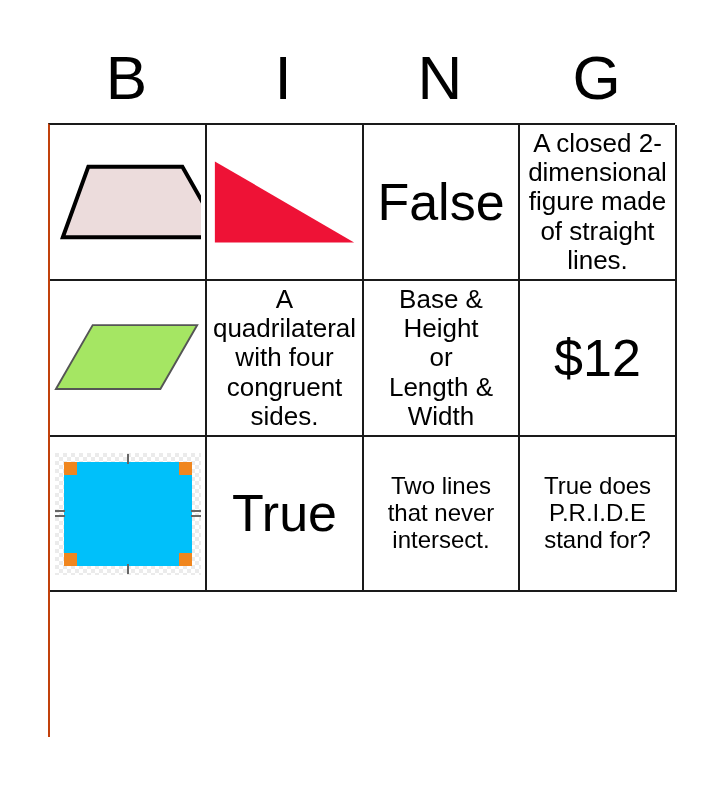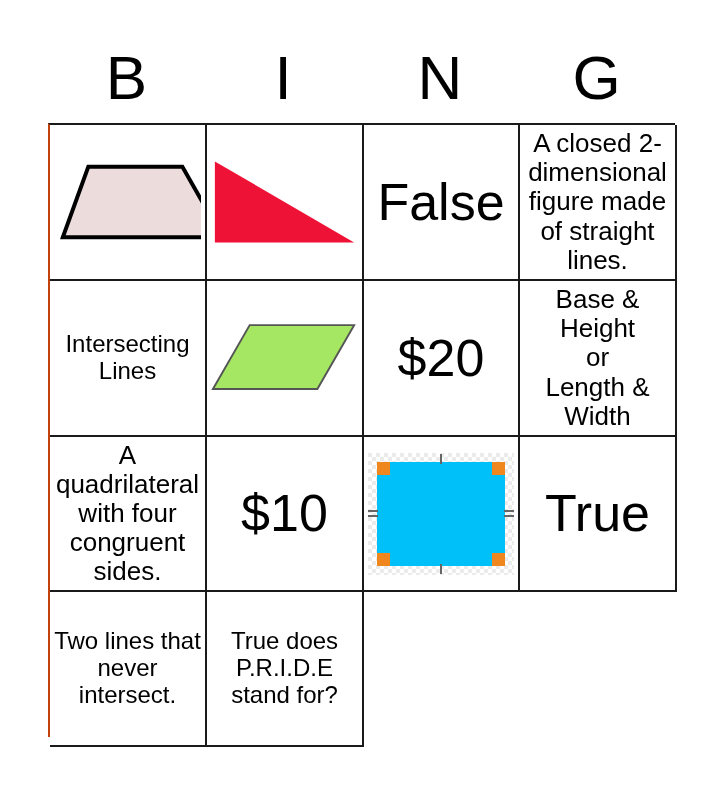--- a/index.html
+++ b/index.html
@@ -116,44 +116,38 @@
           </svg>
         </span>
       </div>
       <div class="cell">
         <span class="cell-text t-huge">False</span>
       </div>
       <div class="cell">
         <span class="cell-text t-small">A closed 2-dimensional figure made of straight lines.</span>
       </div>
       <div class="cell">
-        <span class="cell-text t-medium">Intersecting Lines</span>
-      </div>
-      <div class="cell">
         <span class="shape-wrap">
           <svg width="152" height="76" viewBox="0 0 152 76">
             <polygon points="40,4 148,4 110,70 2,70" fill="#a5e663" stroke="#555555" stroke-width="2"></polygon>
           </svg>
         </span>
       </div>
       <div class="cell">
-        <span class="cell-text t-huge">$20</span>
+        <span class="cell-text t-small">A quadrilateral with four congruent sides.</span>
       </div>
       <div class="cell">
         <span class="cell-text t-small">Base &amp;
 Height
 or
 Length &amp;
 Width</span>
       </div>
       <div class="cell">
-        <span class="cell-text t-small">A quadrilateral with four congruent sides.</span>
-      </div>
-      <div class="cell">
-        <span class="cell-text t-huge">$10</span>
+        <span class="cell-text t-huge">$12</span>
       </div>
       <div class="cell">
         <span class="shape-wrap">
           <svg width="146" height="122" viewBox="0 0 146 122">
             <defs>
               <pattern id="checker" width="8" height="8" patternUnits="userSpaceOnUse">
                 <rect width="8" height="8" fill="#ffffff"></rect>
                 <rect width="4" height="4" fill="#ebebeb"></rect>
                 <rect x="4" y="4" width="4" height="4" fill="#ebebeb"></rect>
               </pattern>

